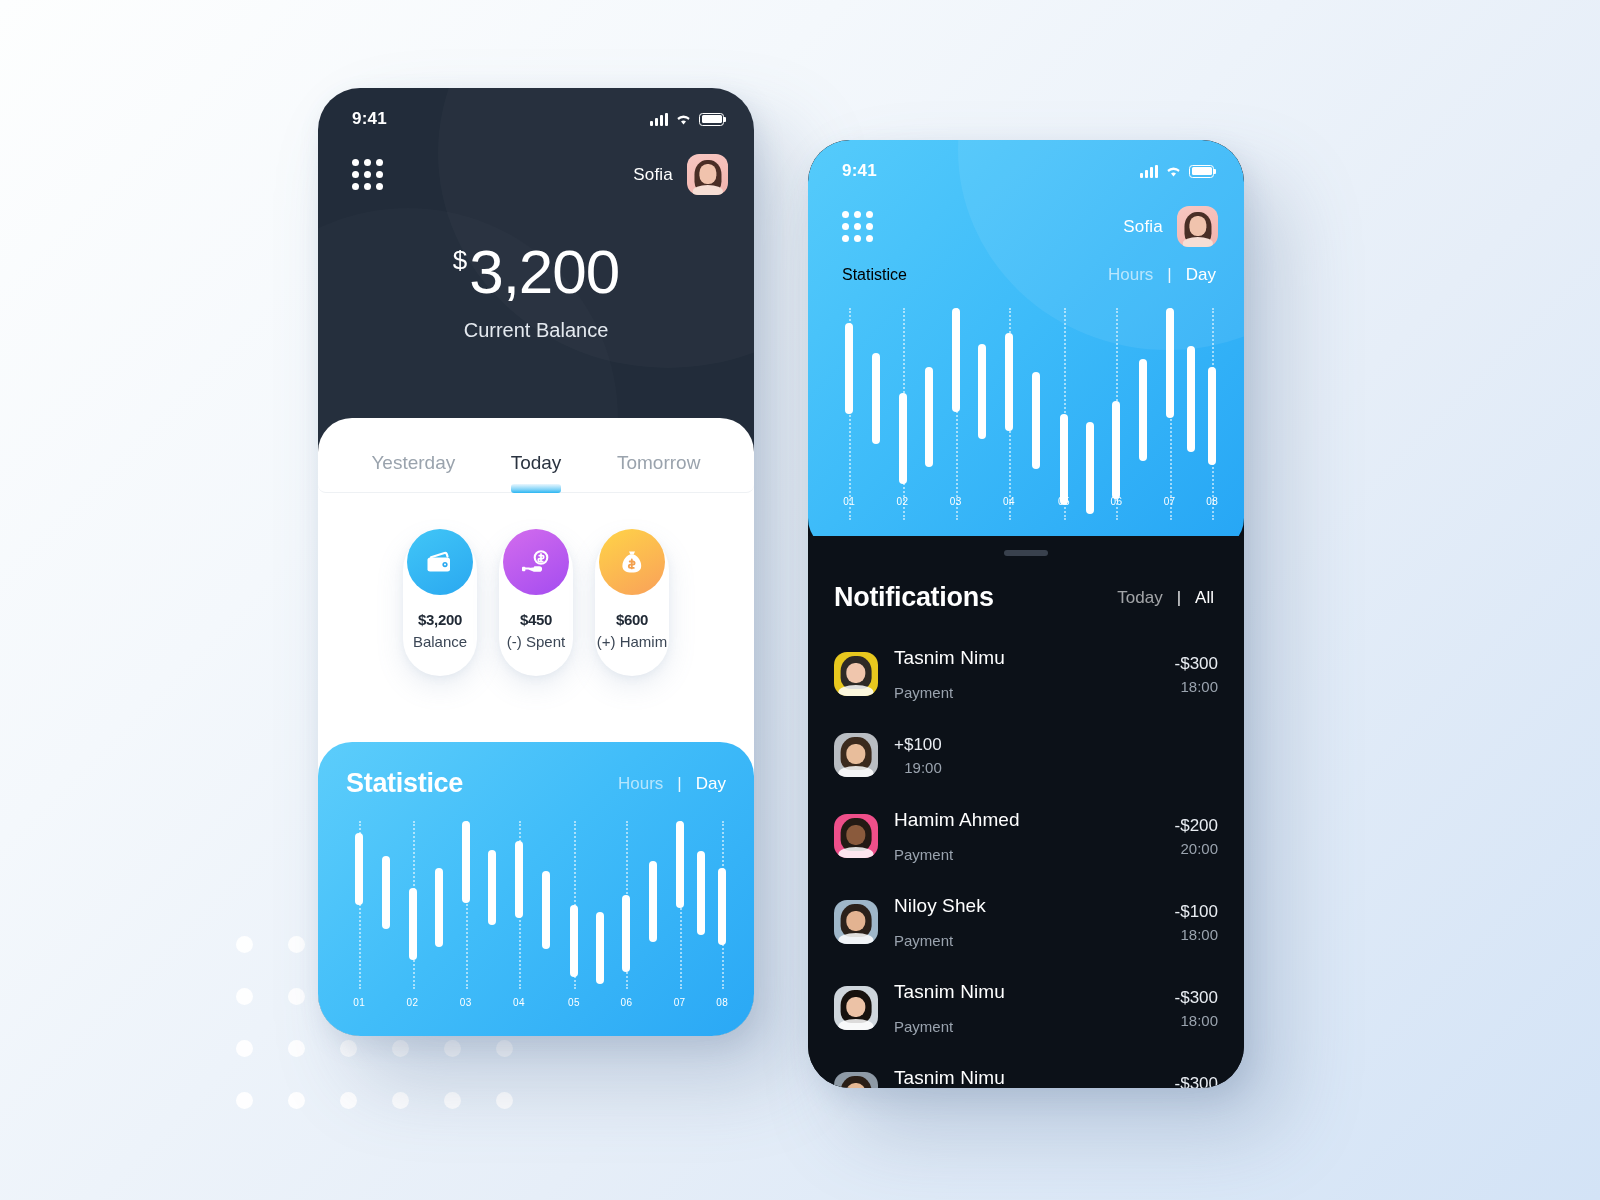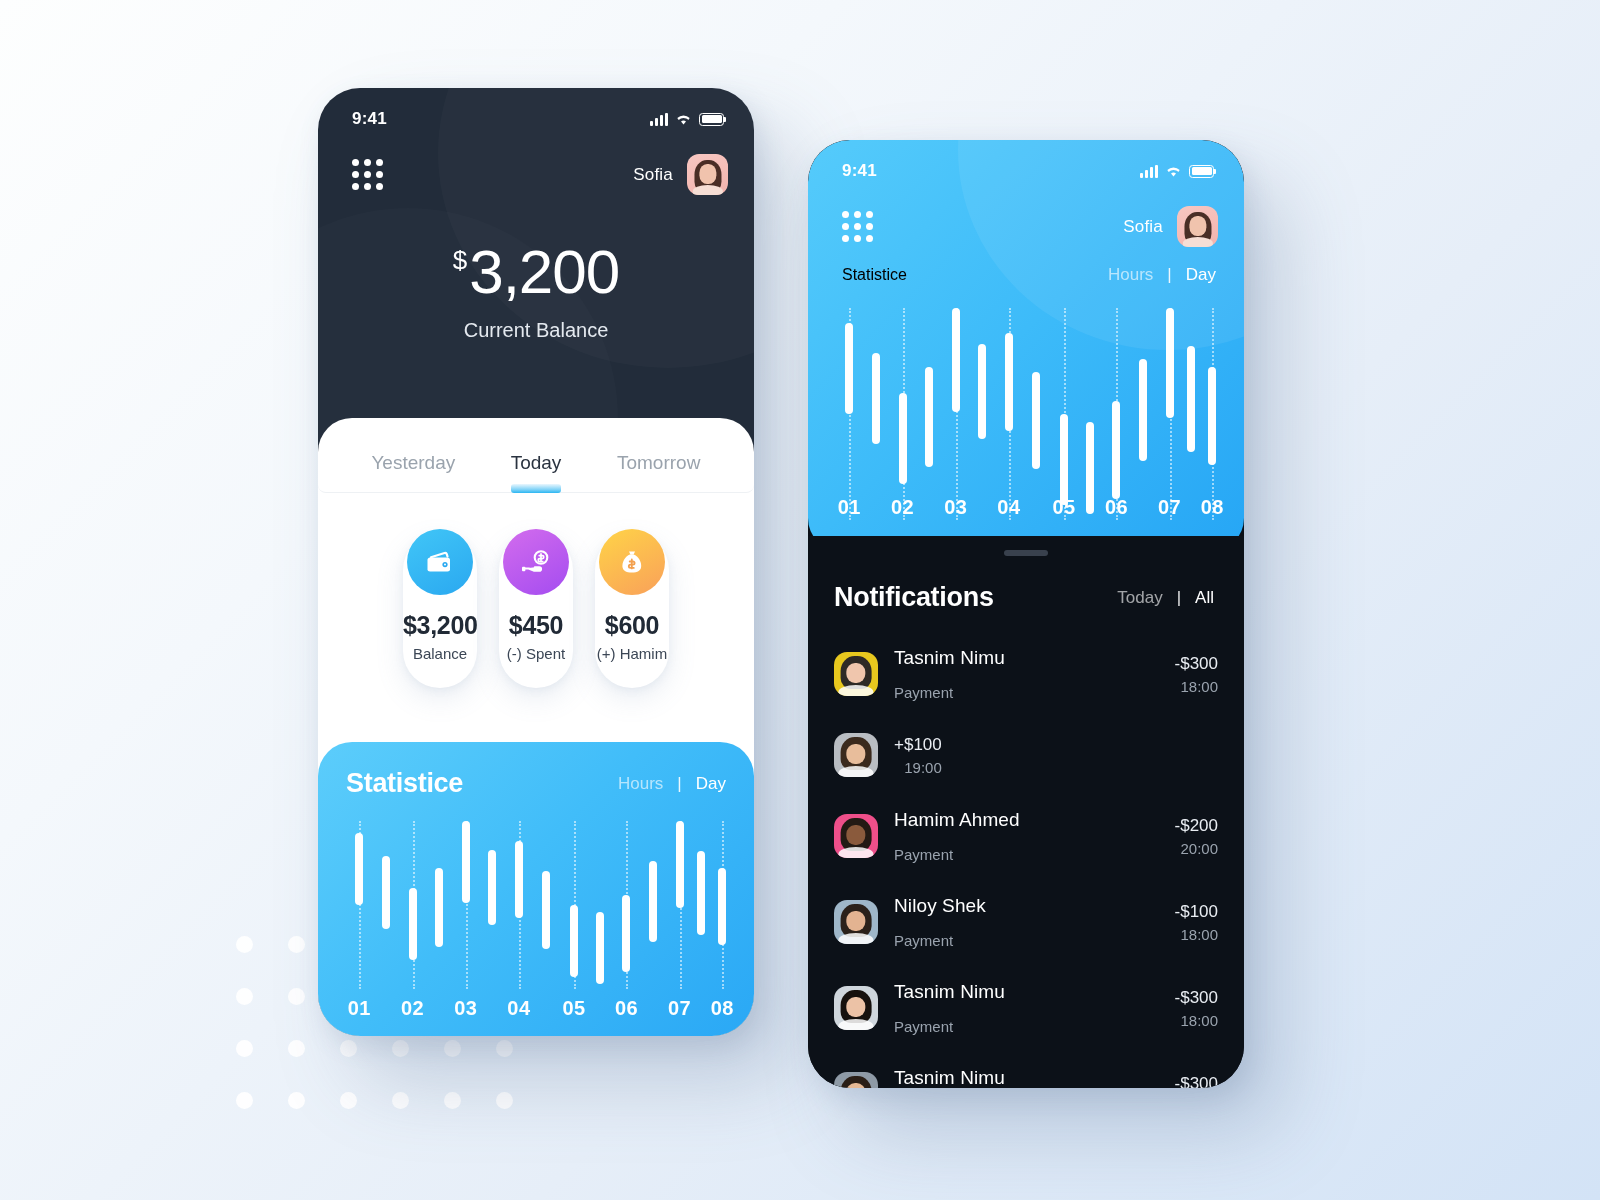--- a/index.html
+++ b/index.html
@@ -184,21 +184,21 @@
   .card .circle {
     width: 66px; height: 66px; border-radius: 50%;
     margin: -2px auto 0;
     display: flex; align-items: center; justify-content: center;
     position: relative; top: -2px;
   }
   .c-blue   { background: linear-gradient(150deg, #41c6f7 0%, #2aa8f0 100%); }
   .c-purple { background: linear-gradient(150deg, #d36ced 0%, #a44cf0 100%); }
   .c-orange { background: linear-gradient(150deg, #ffd447 0%, #f9a05a 100%); }
   .card .val {
-    font-size: 25px; font-weight: 700; color: #212a36; margin-top: 14px;
+    font-size: 15px; font-weight: 700; color: #212a36; margin-top: 14px;
     letter-spacing: -.3px;
   }
   .card .lbl { font-size: 15px; color: #3b4655; margin-top: 5px; }
 
   
   .stat-card {
     position: absolute; left: 0; right: 0; bottom: 0;
     height: 294px;
     background: linear-gradient(135deg, #5ccdfb 0%, #41bdf9 45%, #2aa8f5 100%);
     border-radius: 34px 34px 0 0;
@@ -231,21 +231,21 @@
   .bar-el {
     position: absolute;
     width: 8px; border-radius: 4px; background: #ffffff;
     transform: translateX(-50%);
   }
   .xaxis {
     position: absolute; left: 0; right: 0; bottom: 0; height: 24px;
   }
   .xaxis span {
     position: absolute; transform: translateX(-50%);
-    color: #fff; font-size: 20px; font-weight: 700; letter-spacing: .4px;
+    color: #fff; font-size: 10px; font-weight: 400; letter-spacing: .4px;
   }
 
   
   .p2-top {
     position: absolute; left: 0; right: 0; top: 0; height: 412px;
     background: linear-gradient(135deg, #55cbfb 0%, #3dbbf9 48%, #26a6f5 100%);
     border-radius: 42px 42px 34px 34px;
     z-index: 3; overflow: hidden;
   }
   .p2-stat-head {

